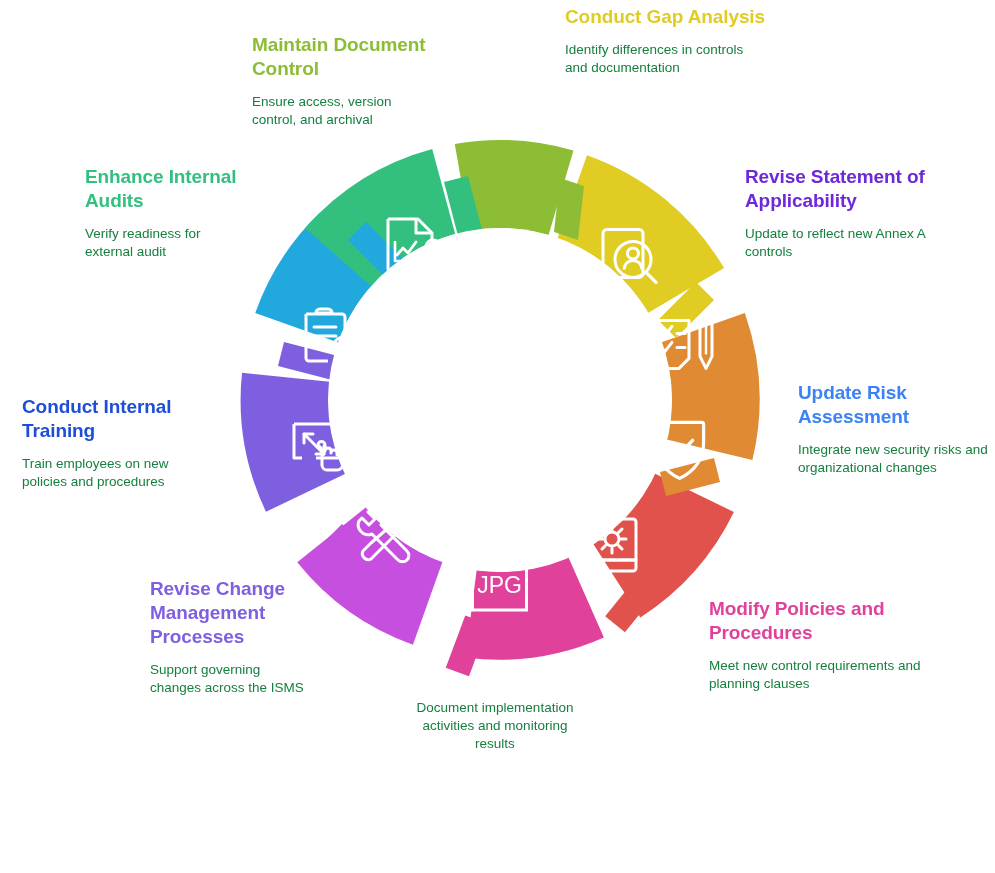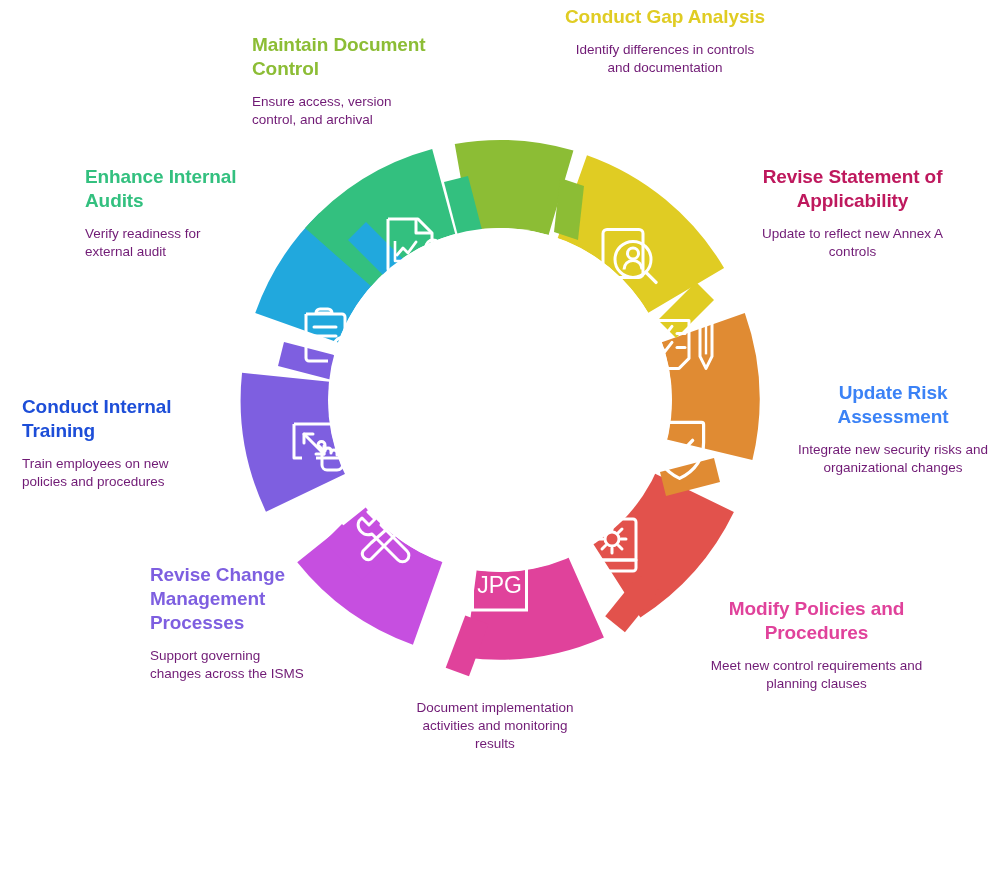--- a/index.html
+++ b/index.html
@@ -18,34 +18,34 @@
   .lbl .title{
     font-size:19px;
     font-weight:bold;
     line-height:24px;
     margin:0 0 12px 0;
     letter-spacing:-0.1px;
   }
   .lbl .desc{
     font-size:13.5px;
     line-height:18px;
-    color:#701a75;
+    color:#15803d;
     margin:0;
   }
-  .al-left{text-align:center;}
+  .al-left{text-align:left;}
   .al-right{text-align:left;}
   .al-center{text-align:center;}
 
   
   #lbl-gap{left:565px;top:5px;width:200px;}
   #lbl-soa{left:745px;top:165px;width:215px;}
   #lbl-risk{left:798px;top:381px;width:190px;}
   #lbl-policies{left:709px;top:597px;width:215px;}
   #lbl-evidence{left:404px;top:699px;width:182px;}
-  #lbl-change{left:150px;top:563px;width:164px;}
+  #lbl-change{left:150px;top:577px;width:164px;}
   #lbl-training{left:22px;top:395px;width:180px;}
   #lbl-audits{left:85px;top:165px;width:165px;}
   #lbl-doc{left:252px;top:33px;width:179px;}
 </style>
 </head>
 <body>
 
 <div id="stage">
 
   <svg id="ring" viewBox="0 0 610 610" xmlns="http://www.w3.org/2000/svg">
@@ -172,21 +172,21 @@
       </g>
     </g>
   </svg>
 
   <div class="lbl al-left" id="lbl-gap">
     <p class="title" style="color:#e0cc23">Conduct Gap Analysis</p>
     <p class="desc">Identify differences in controls and documentation</p>
   </div>
 
   <div class="lbl al-left" id="lbl-soa">
-    <p class="title" style="color:#be185d">Revise Statement of Applicability</p>
+    <p class="title" style="color:#6d28d9">Revise Statement of Applicability</p>
     <p class="desc">Update to reflect new Annex A controls</p>
   </div>
 
   <div class="lbl al-left" id="lbl-risk">
     <p class="title" style="color:#3b82f6">Update Risk Assessment</p>
     <p class="desc">Integrate new security risks and organizational changes</p>
   </div>
 
   <div class="lbl al-left" id="lbl-policies">
     <p class="title" style="color:#e0429b">Modify Policies and Procedures</p>

